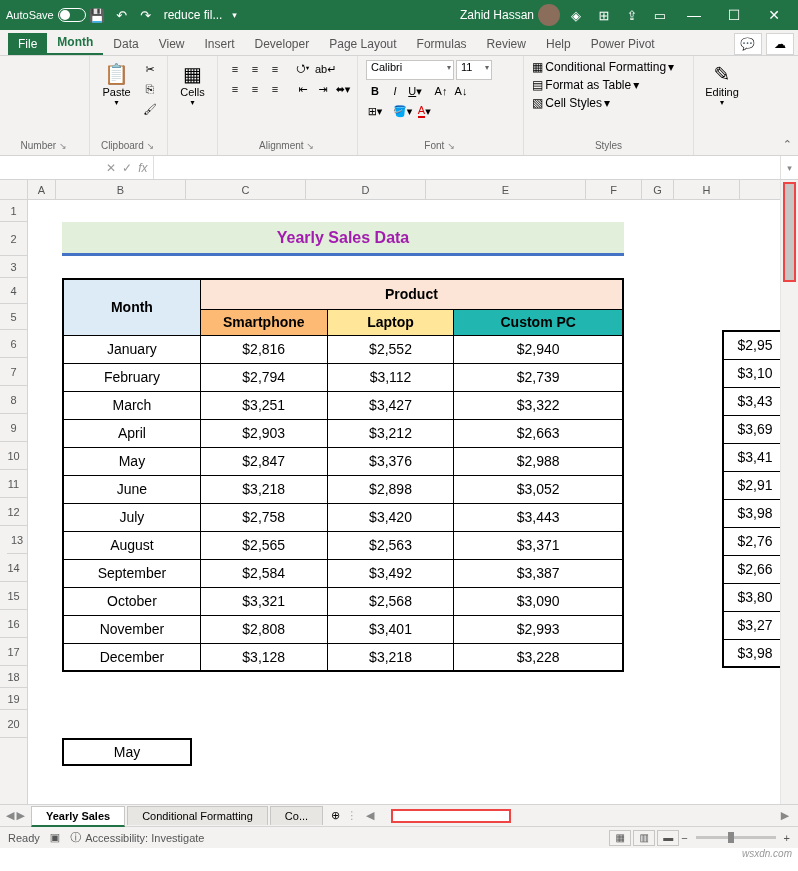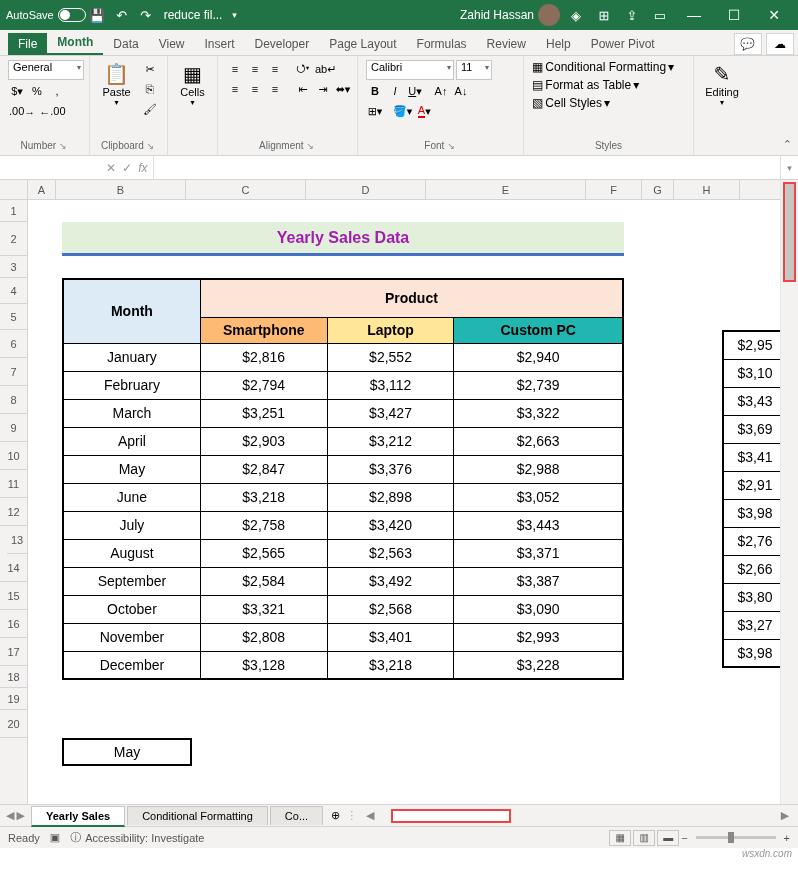--- a/index.html
+++ b/index.html
@@ -131,32 +131,20 @@
   <div class="tab">Power Pivot</div>
   <div class="tab-right">
     <div class="sq">💬</div>
     <div class="sq">☁</div>
   </div>
 </div>
 
 <div class="ribbon">
 
   <div class="group" style="width:90px;">
-    <div class="group-content vstack">
-      <div class="combo" style="width:76px;">General</div>
-      <div class="hstack">
-        <span class="ribbtn">$▾</span>
-        <span class="ribbtn">%</span>
-        <span class="ribbtn">,</span>
-      </div>
-      <div class="hstack">
-        <span class="ribbtn">.00→</span>
-        <span class="ribbtn">←.00</span>
-      </div>
-    </div>
     <div class="group-label"><span>Number</span> <span class="launcher">↘</span></div>
   </div>
 
   <div class="group" style="width:78px;">
     <div class="group-content">
       <div class="bigbtn">
         <span class="ico">📋</span>
         <span class="lbl">Paste</span>
         <span style="font-size:8px;">▾</span>
       </div>
@@ -298,21 +286,21 @@
       <div class="row-h" style="height: 22px; line-height: 22px;">18</div>
       <div class="row-h" style="height: 22px; line-height: 22px;">19</div>
       <div class="row-h" style="height: 28px; line-height: 28px;">20</div>
     </div>
   <div class="cells" id="cells">
     <div class="banner" style="left:34px;top:22px;width:562px;height:34px;">Yearly Sales Data</div>
     <table class="dtable" id="dtable" style="left:34px;top:78px;width:562px;border-collapse:collapse;">
         <tbody>
           <tr>
             <th class="th-month" rowspan="2" style="width:130px;height:52px;">Month</th>
-            <th class="th-product" colspan="3" style="height:38px;">Product</th>
+            <th class="th-product" colspan="3" style="height:30px;">Product</th>
           </tr>
           <tr>
             <th class="th-smart" style="width:120px;height:26px;">Smartphone</th>
             <th class="th-laptop" style="width:120px;">Laptop</th>
             <th class="th-pc" style="width:160px;">Custom PC</th>
           </tr>
           <tr style="height:28px;">
             <td>January</td>
             <td>$2,816</td>
             <td>$2,552</td>

